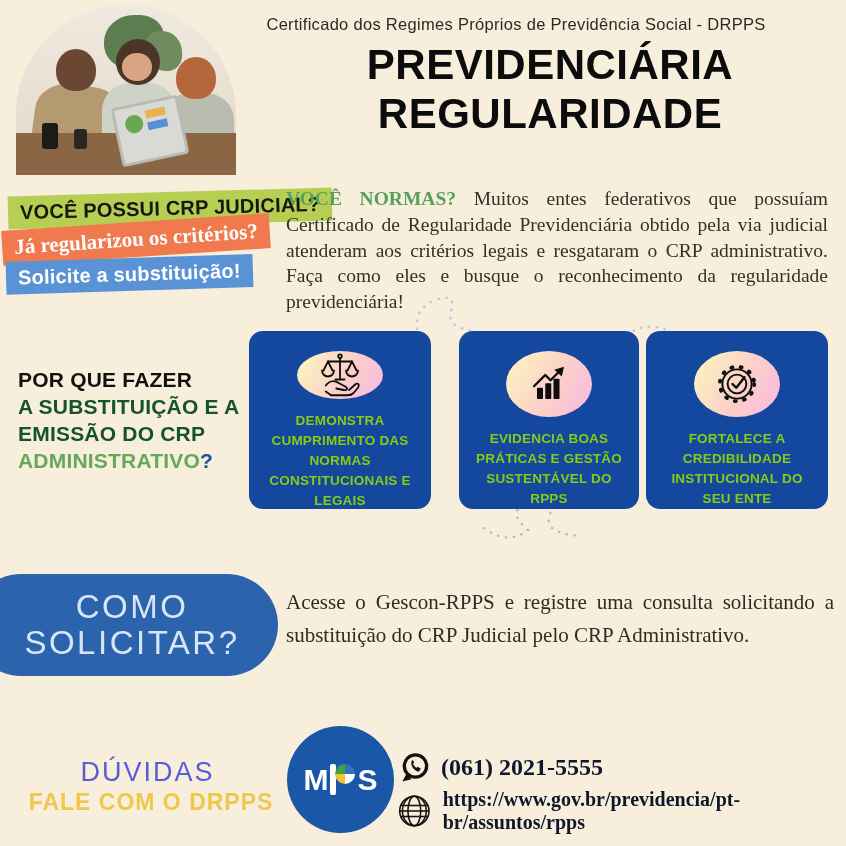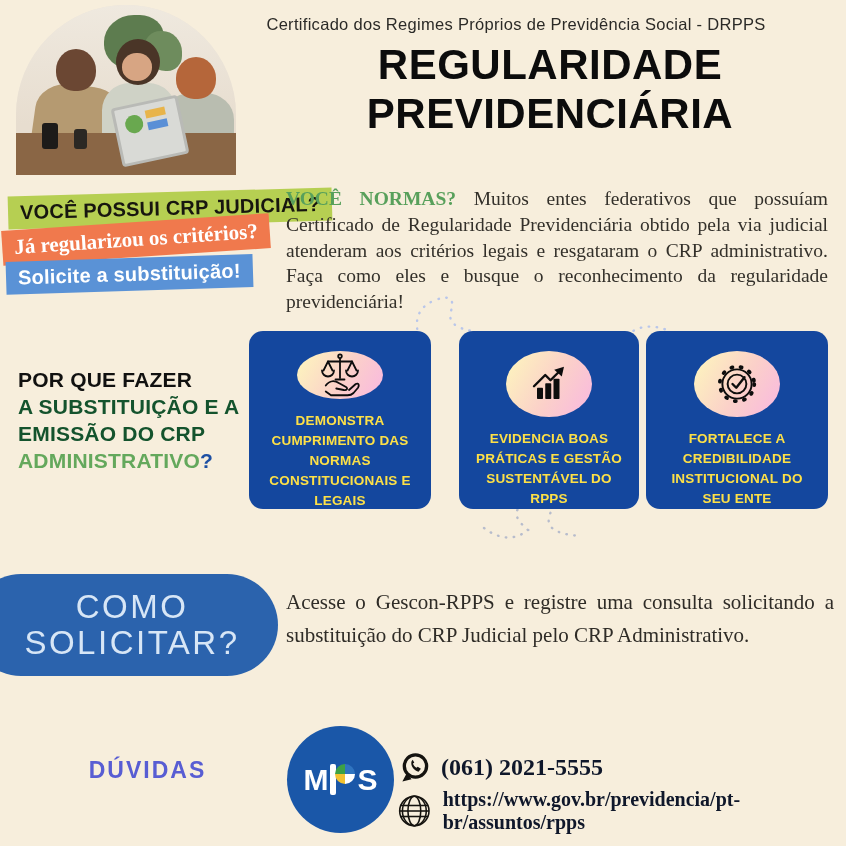--- a/index.html
+++ b/index.html
@@ -67,42 +67,42 @@
     display:flex; flex-direction:column; align-items:center;
   }
   .card.c1{left:249px;} .card.c2{left:459px; width:180px;} .card.c3{left:646px;}
   .card .disc{
     margin-top:20px; width:86px; height:86px; border-radius:50%;
     background:linear-gradient(120deg,#fdf4be 5%,#fbd0c9 55%,#f9bade 95%);
     display:flex; align-items:center; justify-content:center;
   }
   .card .ctext{
     margin-top:12px; padding:0 13px; text-align:center;
-    font-size:13.5px; font-weight:700; line-height:20px; letter-spacing:.2px; color:#fde047;
+    font-size:13.5px; font-weight:700; line-height:20px; letter-spacing:.2px; color:#84cc16;
   }
   
   .squig{position:absolute;}
   
   .pill{
     position:absolute; left:-30px; top:574px; width:308px; height:102px;
     background:#2b63ad; border-radius:52px;
     display:flex; flex-direction:column; align-items:center; justify-content:center;
     padding-left:16px; box-sizing:border-box;
   }
   .pill .p1,.pill .p2{
     color:#d7e6f6; font-size:33px; line-height:36px; font-weight:400; letter-spacing:2.5px;
   }
   .para2{
     position:absolute; left:286px; top:586px; width:548px;
     font-family:"Liberation Serif",serif; font-size:21px; line-height:33px;
     text-align:justify; color:#2f2c27;
   }
   
   .doubts{position:absolute; left:40px; top:757px; width:215px; text-align:center;
-    font-weight:700; font-size:23px; color:#585dd3; letter-spacing:2px;}
+    font-weight:400; font-size:27px; color:#585dd3; letter-spacing:2px;}
   .talk{position:absolute; left:6px; top:789px; width:290px; text-align:center;
     font-weight:800; font-size:23px; color:#eec84d; letter-spacing:1px;}
   .mps{
     position:absolute; left:287px; top:726px; width:107px; height:107px; border-radius:50%;
     background:#1a57a8; display:flex; align-items:center; justify-content:center; gap:1px;
   }
   .mps .ltr{color:#ffffff; font-weight:800; font-size:30px;}
   .mps .pblock{position:relative; width:25px; height:31px; margin:0 1px;}
   .mps .pstem{position:absolute; left:0; top:0; width:6px; height:31px; background:#ffffff; border-radius:2px;}
   .mps .pbowl{
@@ -116,22 +116,22 @@
   .phone-text{font-size:24px;}
   .url-text{font-size:20px;}
 </style>
 </head>
 <body>
 
 <div class="canvas">
 
   <div class="dept">Certificado dos Regimes Próprios de Previdência Social - DRPPS</div>
   <div class="title">
+    <div>PREVIDENCIÁRIA</div>
     <div>REGULARIDADE</div>
-    <div>PREVIDENCIÁRIA</div>
   </div>
 
   <div class="photo">
     <div class="wall"></div>
     <div class="plant1"></div>
     <div class="plant2"></div>
     <div class="body-l"></div>
     <div class="head-l"></div>
     <div class="body-m"></div>
     <div class="head-m"></div>
@@ -218,20 +218,21 @@
     <div class="ctext">FORTALECE A CREDIBILIDADE INSTITUCIONAL DO SEU ENTE</div>
   </div>
 
   <div class="pill">
     <div class="p1">COMO</div>
     <div class="p2">SOLICITAR?</div>
   </div>
   <div class="para2">Acesse o Gescon-RPPS e registre uma consulta solicitando a substituição do CRP Judicial pelo CRP Administrativo.</div>
 
   <div class="doubts">DÚVIDAS</div>
+  <div class="talk">FALE COM O DRPPS</div>
 
   <div class="mps">
     <span class="ltr">M</span>
     <span class="pblock">
       <span class="pstem"></span>
       <span class="pbowl"></span>
     </span>
     <span class="ltr">S</span>
   </div>
 

